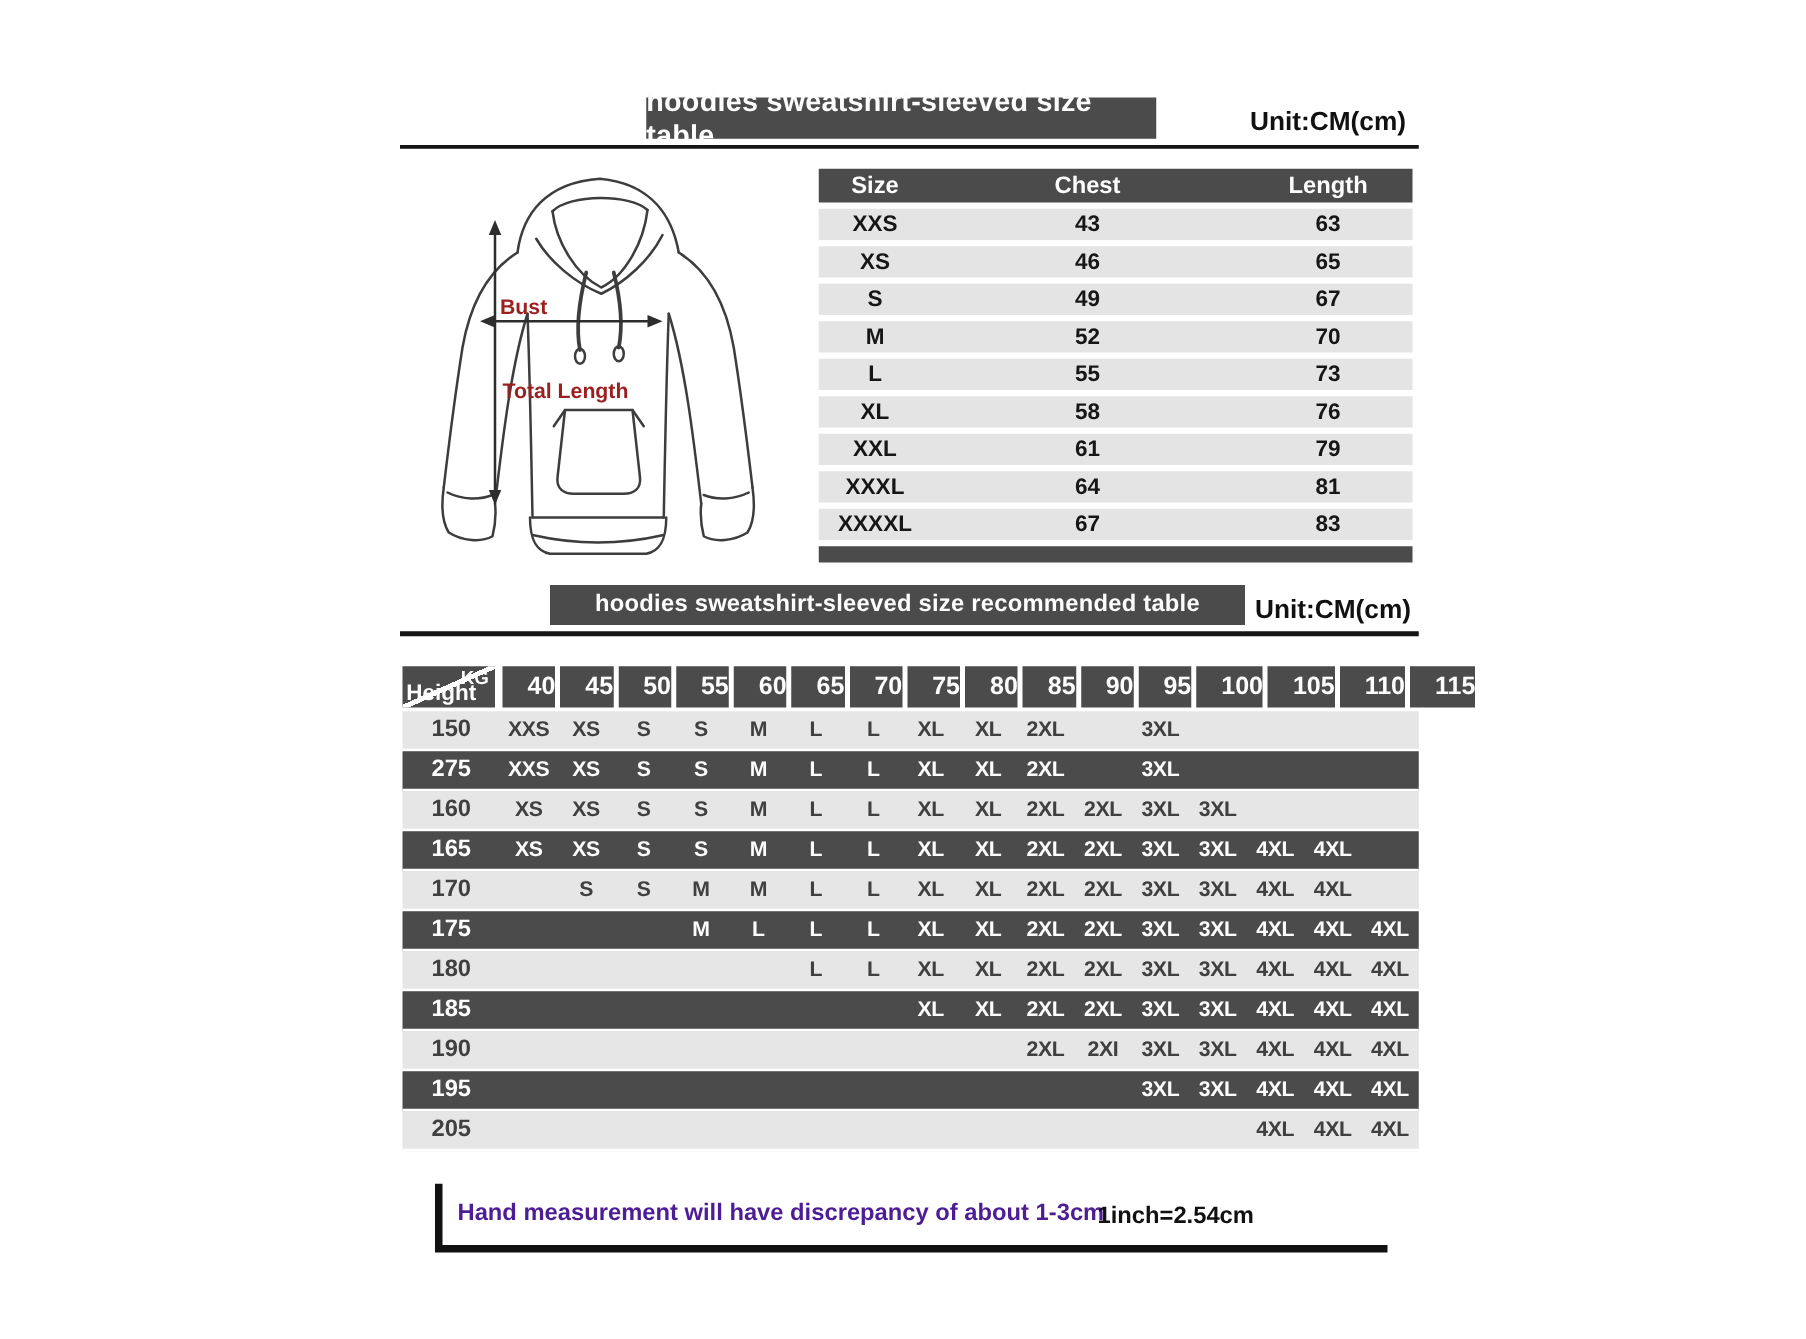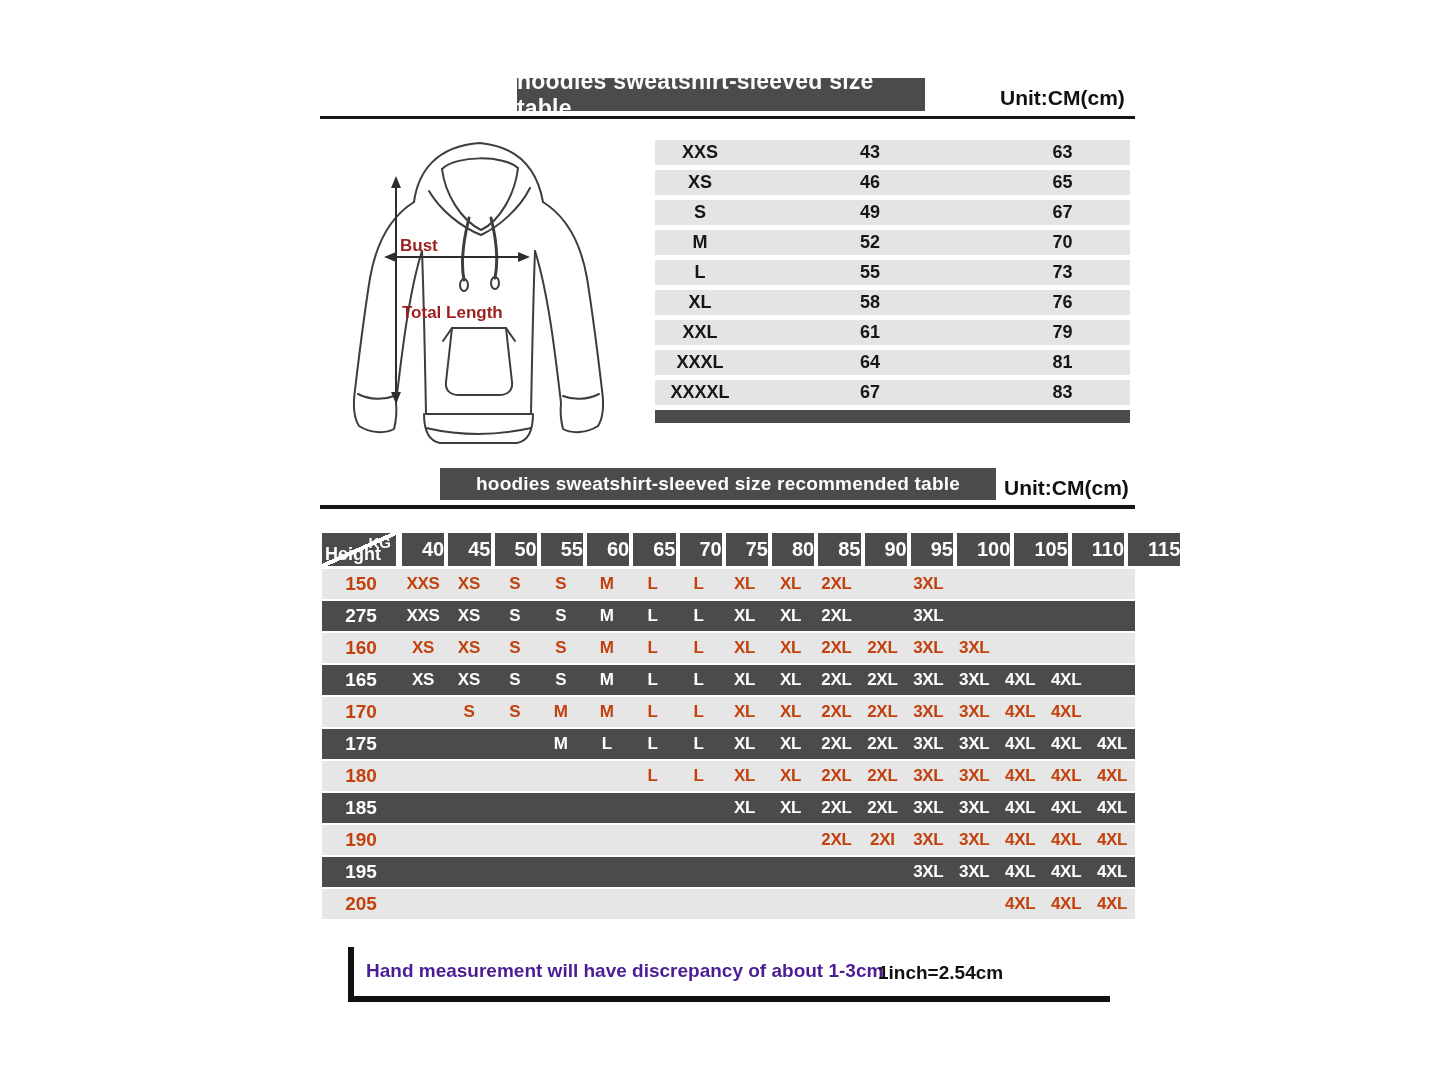--- a/index.html
+++ b/index.html
@@ -31,21 +31,21 @@
 
   .matrix{left:322px;top:533px;width:813px;}
   .m-grid{display:grid;grid-template-columns:78px repeat(16,1fr);}
   .m-header{height:33px;margin-bottom:3px;}
   .m-corner{position:relative;margin-right:4px;color:#fdfdfd;
     background:linear-gradient(to bottom right,rgba(0,0,0,0) calc(50% - 2px),#ffffff calc(50% - 2px),#ffffff calc(50% + 2px),rgba(0,0,0,0) calc(50% + 2px)),#4b4b4b;}
   .m-corner .kg{position:absolute;top:1px;right:5px;font-size:15px;}
   .m-corner .hgt{position:absolute;bottom:1px;left:3px;font-size:18px;}
   .m-hcell{background:#4b4b4b;color:#fdfdfd;margin:0 2px;display:flex;align-items:center;justify-content:center;font-size:20px;padding-left:20px;}
   .m-row{height:32px;box-sizing:border-box;border-bottom:2px solid #ffffff;align-items:center;text-align:center;}
-  .m-row.light{background:#e6e6e6;color:#c2410c;}
+  .m-row.light{background:#e6e6e6;color:#404040;}
   .m-row.dark{background:#4b4b4b;color:#fdfdfd;}
   .m-label{font-size:19px;}
   .m-cell{font-size:17px;letter-spacing:-0.3px;}
 
   
   .f-vbar{left:348px;top:947px;width:6px;height:53px;background:#111;}
   .f-line{left:348px;top:996px;width:762px;height:6px;background:#111;}
   .f-note{left:366px;top:960px;font-size:19px;color:#4c1d95;}
   .f-conv{left:878px;top:962px;font-size:19px;color:#111;}
 
@@ -102,20 +102,25 @@
       <line x1="60" y1="125" x2="194" y2="125"></line>
       <polygon points="54,125 66,120 66,130" stroke="none"></polygon>
       <polygon points="200,125 188,120 188,130" stroke="none"></polygon>
     </g>
     <text x="70" y="119" font-size="17" fill="#9c1f1f">Bust</text>
     <text x="72" y="186" font-size="17" fill="#9c1f1f">Total Length</text>
   </svg>
 </div>
 
 <div class="abs t1-table">
+  <div class="t1-grid t1-head">
+      <div class="t1-cell">Size</div>
+      <div class="t1-cell">Chest</div>
+      <div class="t1-cell">Length</div>
+    </div>
   <div>
       <div class="t1-grid t1-row">
         <div class="t1-cell">XXS</div>
         <div class="t1-cell">43</div>
         <div class="t1-cell">63</div>
       </div>
       <div class="t1-grid t1-row">
         <div class="t1-cell">XS</div>
         <div class="t1-cell">46</div>
         <div class="t1-cell">65</div>

